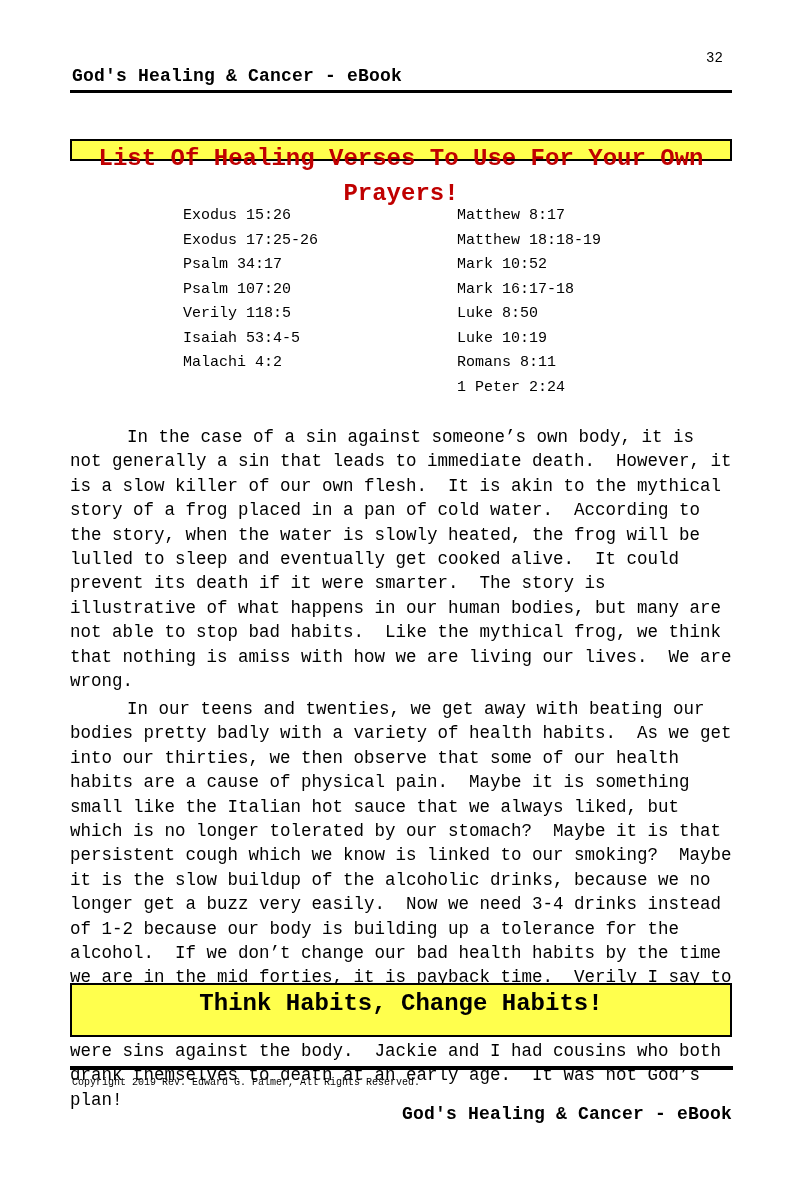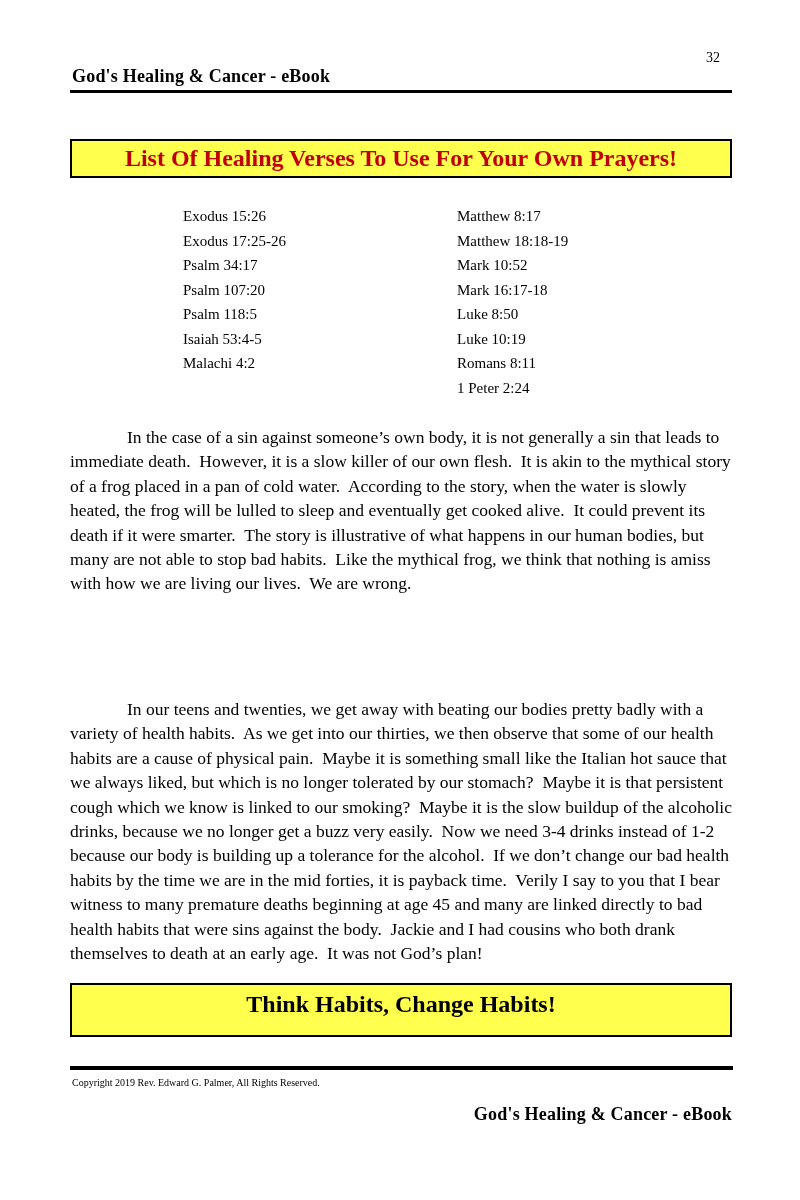--- a/index.html
+++ b/index.html
@@ -1,21 +1,21 @@
 <!DOCTYPE html>
 <html><head>
 <meta charset="utf-8">
 <style>
   html, body { margin: 0; padding: 0; background: #ffffff; }
   .page {
     position: relative;
     width: 800px;
     height: 1200px;
     background: #ffffff;
-    font-family: Liberation Serif, serif;
+    font-family: Liberation Mono, monospace;
     color: #000000;
     overflow: hidden;
   }
   .page-number {
     position: absolute;
     top: 50px;
     left: 706px;
     font-size: 14px;
   }
   .header-title {
@@ -39,21 +39,21 @@
     left: 70px;
     width: 662px;
     box-sizing: border-box;
     border: 2px solid #000000;
     text-align: center;
     font-weight: bold;
     font-size: 24px;
   }
   .banner-verses {
     top: 139px;
-    height: 39px;
+    height: 22px;
     line-height: 35px;
   }
   .banner-habits {
     top: 983px;
     height: 54px;
     line-height: 38px;
   }
   .verse-list {
     position: absolute;
     top: 204px;
@@ -115,21 +115,21 @@
   <div class="header-rule"></div>
 
   <div class="banner banner-verses" style="color: rgb(192, 0, 0); background-color: rgb(255, 255, 77);">List Of Healing Verses To Use For Your Own Prayers!</div>
 
   <div class="verse-list">
     <div class="verse-col">
         <div>Exodus 15:26</div>
         <div>Exodus 17:25-26</div>
         <div>Psalm 34:17</div>
         <div>Psalm 107:20</div>
-        <div>Psalm 118:5</div>
+        <div>Verily 118:5</div>
         <div>Isaiah 53:4-5</div>
         <div>Malachi 4:2</div>
       </div>
     <div class="verse-col">
         <div>Matthew 8:17</div>
         <div>Matthew 18:18-19</div>
         <div>Mark 10:52</div>
         <div>Mark 16:17-18</div>
         <div>Luke 8:50</div>
         <div>Luke 10:19</div>

